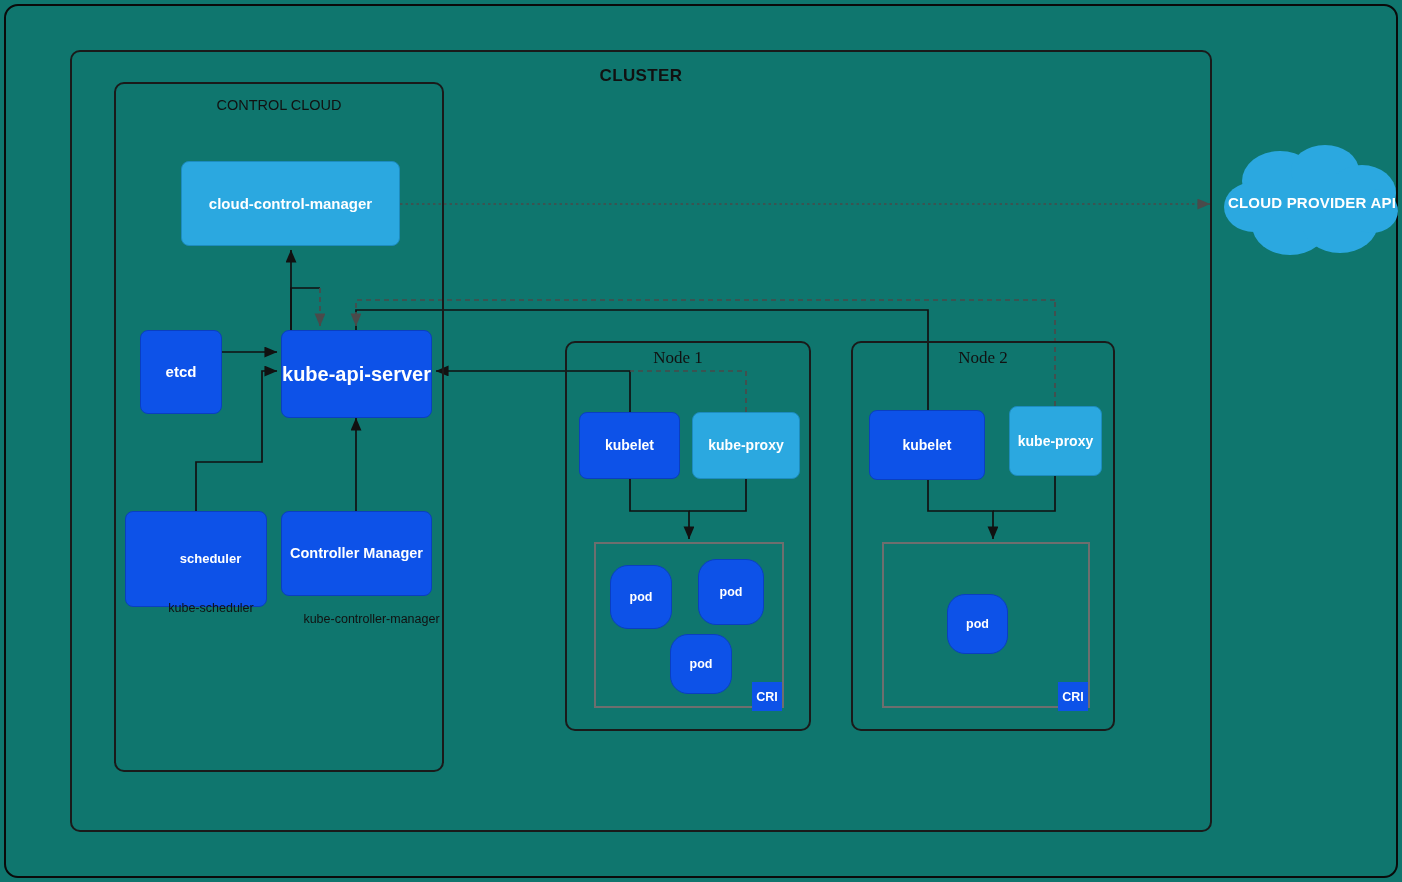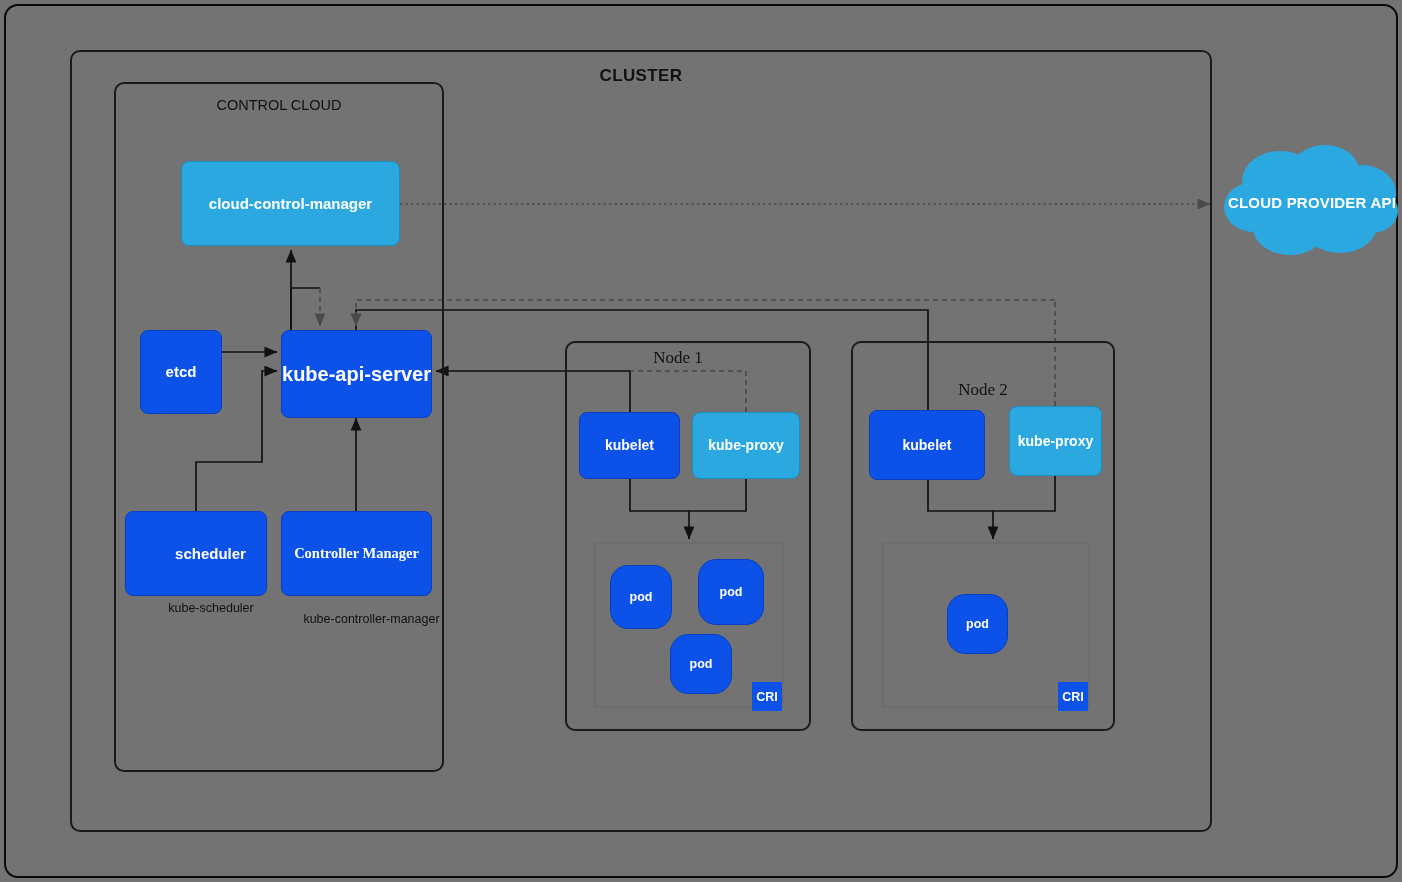--- a/index.html
+++ b/index.html
@@ -8,21 +8,21 @@
     padding: 0;
     background: #ffffff;
   }
   body {
     font-family: "Liberation Sans", sans-serif;
   }
   #stage {
     position: relative;
     width: 1402px;
     height: 882px;
-    background: #737373;
+    background: #0f766e;
     overflow: hidden;
   }
   #wires {
     position: absolute;
     left: 0;
     top: 0;
     width: 1402px;
     height: 882px;
     pointer-events: none;
   }
@@ -82,21 +82,21 @@
     left: 114px; top: 97px; width: 330px;
     font-size: 14.5px;
     font-weight: normal;
   }
   .node-title {
     font-family: "Liberation Serif", serif;
     font-size: 17px;
     font-weight: normal;
   }
   .node1-title { left: 565px; top: 348px; width: 226px; }
-  .node2-title { left: 851px; top: 348px; width: 264px; margin-top: 32px; }
+  .node2-title { left: 851px; top: 348px; width: 264px; }
 
   
   .box {
     position: absolute;
     box-sizing: border-box;
     display: flex;
     align-items: center;
     justify-content: center;
     color: #ffffff;
     font-weight: bold;
@@ -104,22 +104,22 @@
     text-align: center;
     line-height: 1.15;
     white-space: nowrap;
   }
   .box.dark { background: #0d52e8; border: 1.5px solid #0a3fc0; }
   .box.light { background: #2ba8e0; border: 1.5px solid #1d8cbe; }
 
   .b-ccm      { left: 181px; top: 161px; width: 219px; height: 85px;  font-size: 15px; }
   .b-etcd     { left: 140px; top: 330px; width: 82px;  height: 84px;  font-size: 15px; }
   .b-api      { left: 281px; top: 330px; width: 151px; height: 88px;  font-size: 20px; }
-  .b-sched    { left: 125px; top: 511px; width: 142px; height: 85px;  font-size: 15px; padding-left: 29px; }
-  .b-ctrl     { left: 281px; top: 511px; width: 151px; height: 85px;  font-size: 14.5px; font-family: Liberation Serif, serif; }
+  .b-sched    { left: 125px; top: 511px; width: 142px; height: 96px;  font-size: 13px; padding-left: 29px; }
+  .b-ctrl     { left: 281px; top: 511px; width: 151px; height: 85px;  font-size: 14.5px; }
 
   .b-kubelet1 { left: 579px; top: 412px; width: 101px; height: 67px;  font-size: 14px; }
   .b-proxy1   { left: 692px; top: 412px; width: 108px; height: 67px;  font-size: 14px; }
   .b-kubelet2 { left: 869px; top: 410px; width: 116px; height: 70px;  font-size: 14px; }
   .b-proxy2   { left: 1009px; top: 406px; width: 93px;  height: 70px;  font-size: 14px; }
 
   .b-pod {
     font-size: 12.5px;
     border-radius: 18px;
   }

